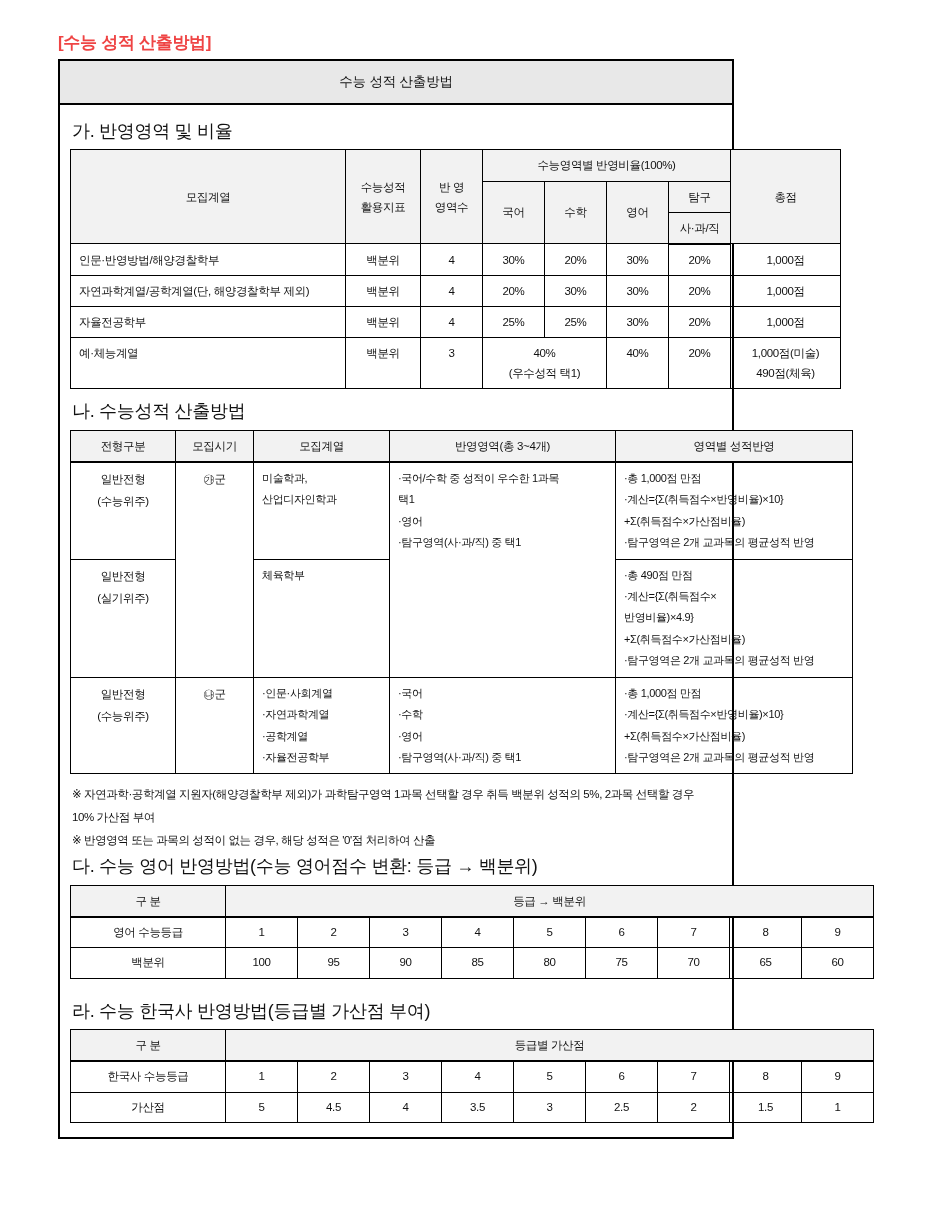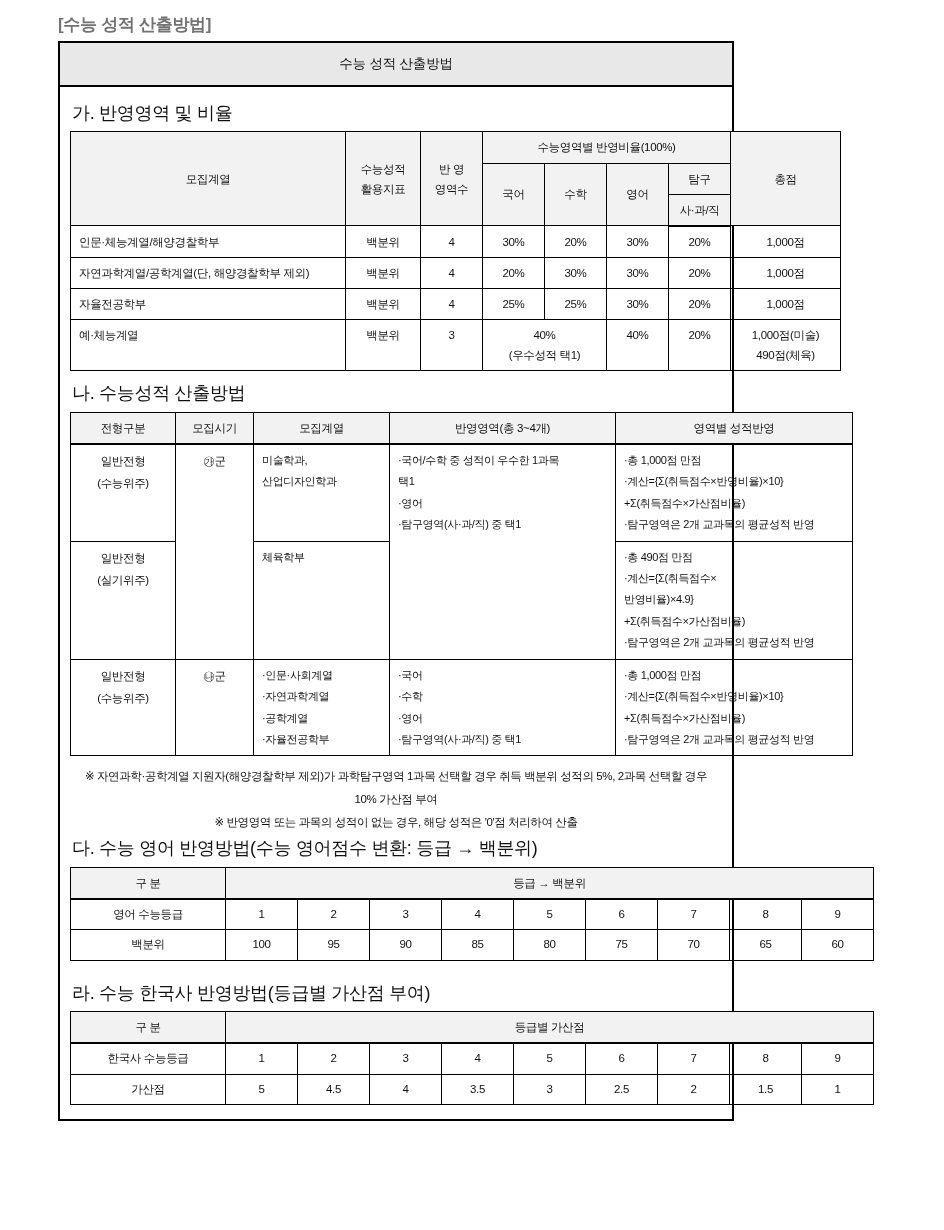--- a/index.html
+++ b/index.html
@@ -21,22 +21,22 @@
     position: relative;
     width: 944px;
     padding: 14px 0 0 0;
   }
 
   
   .doc-title {
     font-size: 17px;
     font-weight: bold;
     letter-spacing: -0.3px;
-    color: #737373;
-    margin: 0 0 6px 58px;
+    color: #ef4444;
+    margin: 18px 0 6px 58px;
     line-height: 1.25;
   }
 
   
   .outer-box {
     margin: 0 58px 0 58px;
     width: 676px;
     border: 2px solid #000;
     background: #fff;
   }
@@ -122,21 +122,20 @@
   .tC td, .tC th { padding: 5px 2px; }
   .tC tbody td { line-height: 1.7; }
 
   
   .notes { margin: 9px 2px 2px 2px; }
   .note-line {
     font-size: 11.5px;
     letter-spacing: -0.4px;
     line-height: 2.0;
     color: #111;
-    text-align: center;
   }
 
   .block-gap { height: 18px; }
 
   ul.dashlist { margin: 0; padding: 0; list-style: none; }
   ul.dashlist li { line-height: 1.95; }
   ul.dashlist li.plain { padding-left: 0; }
 </style>
 </head>
 <body>
@@ -183,21 +182,21 @@
             <th rowspan="2">수학</th>
             <th rowspan="2">영어</th>
             <th>탐구</th>
           </tr>
           <tr>
             <th>사·과/직</th>
           </tr>
         </thead>
         <tbody>
           <tr>
-            <td class="cell-left">인문·체능계열/해양경찰학부</td>
+            <td class="cell-left">인문·반영방법/해양경찰학부</td>
             <td>백분위</td>
             <td>4</td>
             <td>30%</td>
             <td>20%</td>
             <td>30%</td>
             <td>20%</td>
             <td>1,000점</td>
           </tr>
           <tr>
             <td class="cell-left cell-top">자연과학계열/공학계열(단, 해양경찰학부 제외)</td>

